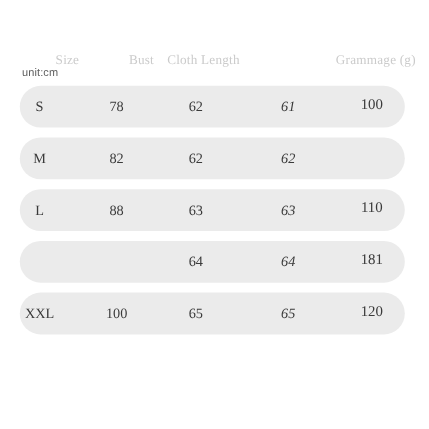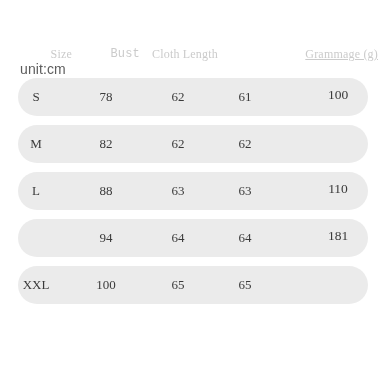--- a/index.html
+++ b/index.html
@@ -34,31 +34,31 @@
     top: 0;
     font-family: "Liberation Serif", serif;
     font-size: 12px;
     color: #cbcbcb;
     text-align: right;
     white-space: nowrap;
     letter-spacing: 0.2px;
     line-height: 12px;
   }
   .hc-size   { left: 0px;   width: 72px; }
-  .hc-bust   { left: 72px;  width: 68px; font-family: Liberation Mono, monospace; }
+  .hc-bust   { left: 72px;  width: 68px; }
   .hc-cloth  { left: 138px; width: 80px; }
   .hc-sleeve { left: 216px; width: 82px; }
-  .hc-gram   { left: 298px; width: 80px; text-decoration: underline; }
+  .hc-gram   { left: 298px; width: 80px; }
 
   .unit-label {
     position: absolute;
     left: 20px;
     top: 13px;
     font-family: "Liberation Sans", sans-serif;
-    font-size: 14px;
+    font-size: 10px;
     color: #5d5d5d;
     letter-spacing: 0.1px;
     white-space: nowrap;
   }
 
   
   .rows-wrap {
     position: absolute;
     left: 0;
     top: 78px;
@@ -81,21 +81,21 @@
     font-family: "Liberation Serif", serif;
     font-size: 13px;
     color: #3a3a3a;
     text-align: center;
     white-space: nowrap;
   }
   
   .c-size   { left: -18px; width: 72px; }
   .c-bust   { left: 54px;  width: 68px; }
   .c-cloth  { left: 120px; width: 80px; }
-  .c-sleeve { left: 186px; width: 82px; }
+  .c-sleeve { left: 203px; width: 82px; font-style: italic; }
   .c-gram   { left: 280px; width: 80px; }
 
   
   .c-gram {
     line-height: 34px;
     font-size: 13.5px;
   }
 </style>
 </head>
 <body>
@@ -129,27 +129,27 @@
 
     <div class="row-pill">
       <div class="cell c-size">L</div>
       <div class="cell c-bust">88</div>
       <div class="cell c-cloth">63</div>
       <div class="cell c-sleeve">63</div>
       <div class="cell c-gram">110</div>
     </div>
 
     <div class="row-pill">
-      <div class="cell c-bust">94</div>
       <div class="cell c-cloth">64</div>
       <div class="cell c-sleeve">64</div>
       <div class="cell c-gram">181</div>
     </div>
 
     <div class="row-pill">
       <div class="cell c-size">XXL</div>
       <div class="cell c-bust">100</div>
       <div class="cell c-cloth">65</div>
       <div class="cell c-sleeve">65</div>
+      <div class="cell c-gram">120</div>
     </div>
 
   </div>
 </div>
 
 </body></html>

